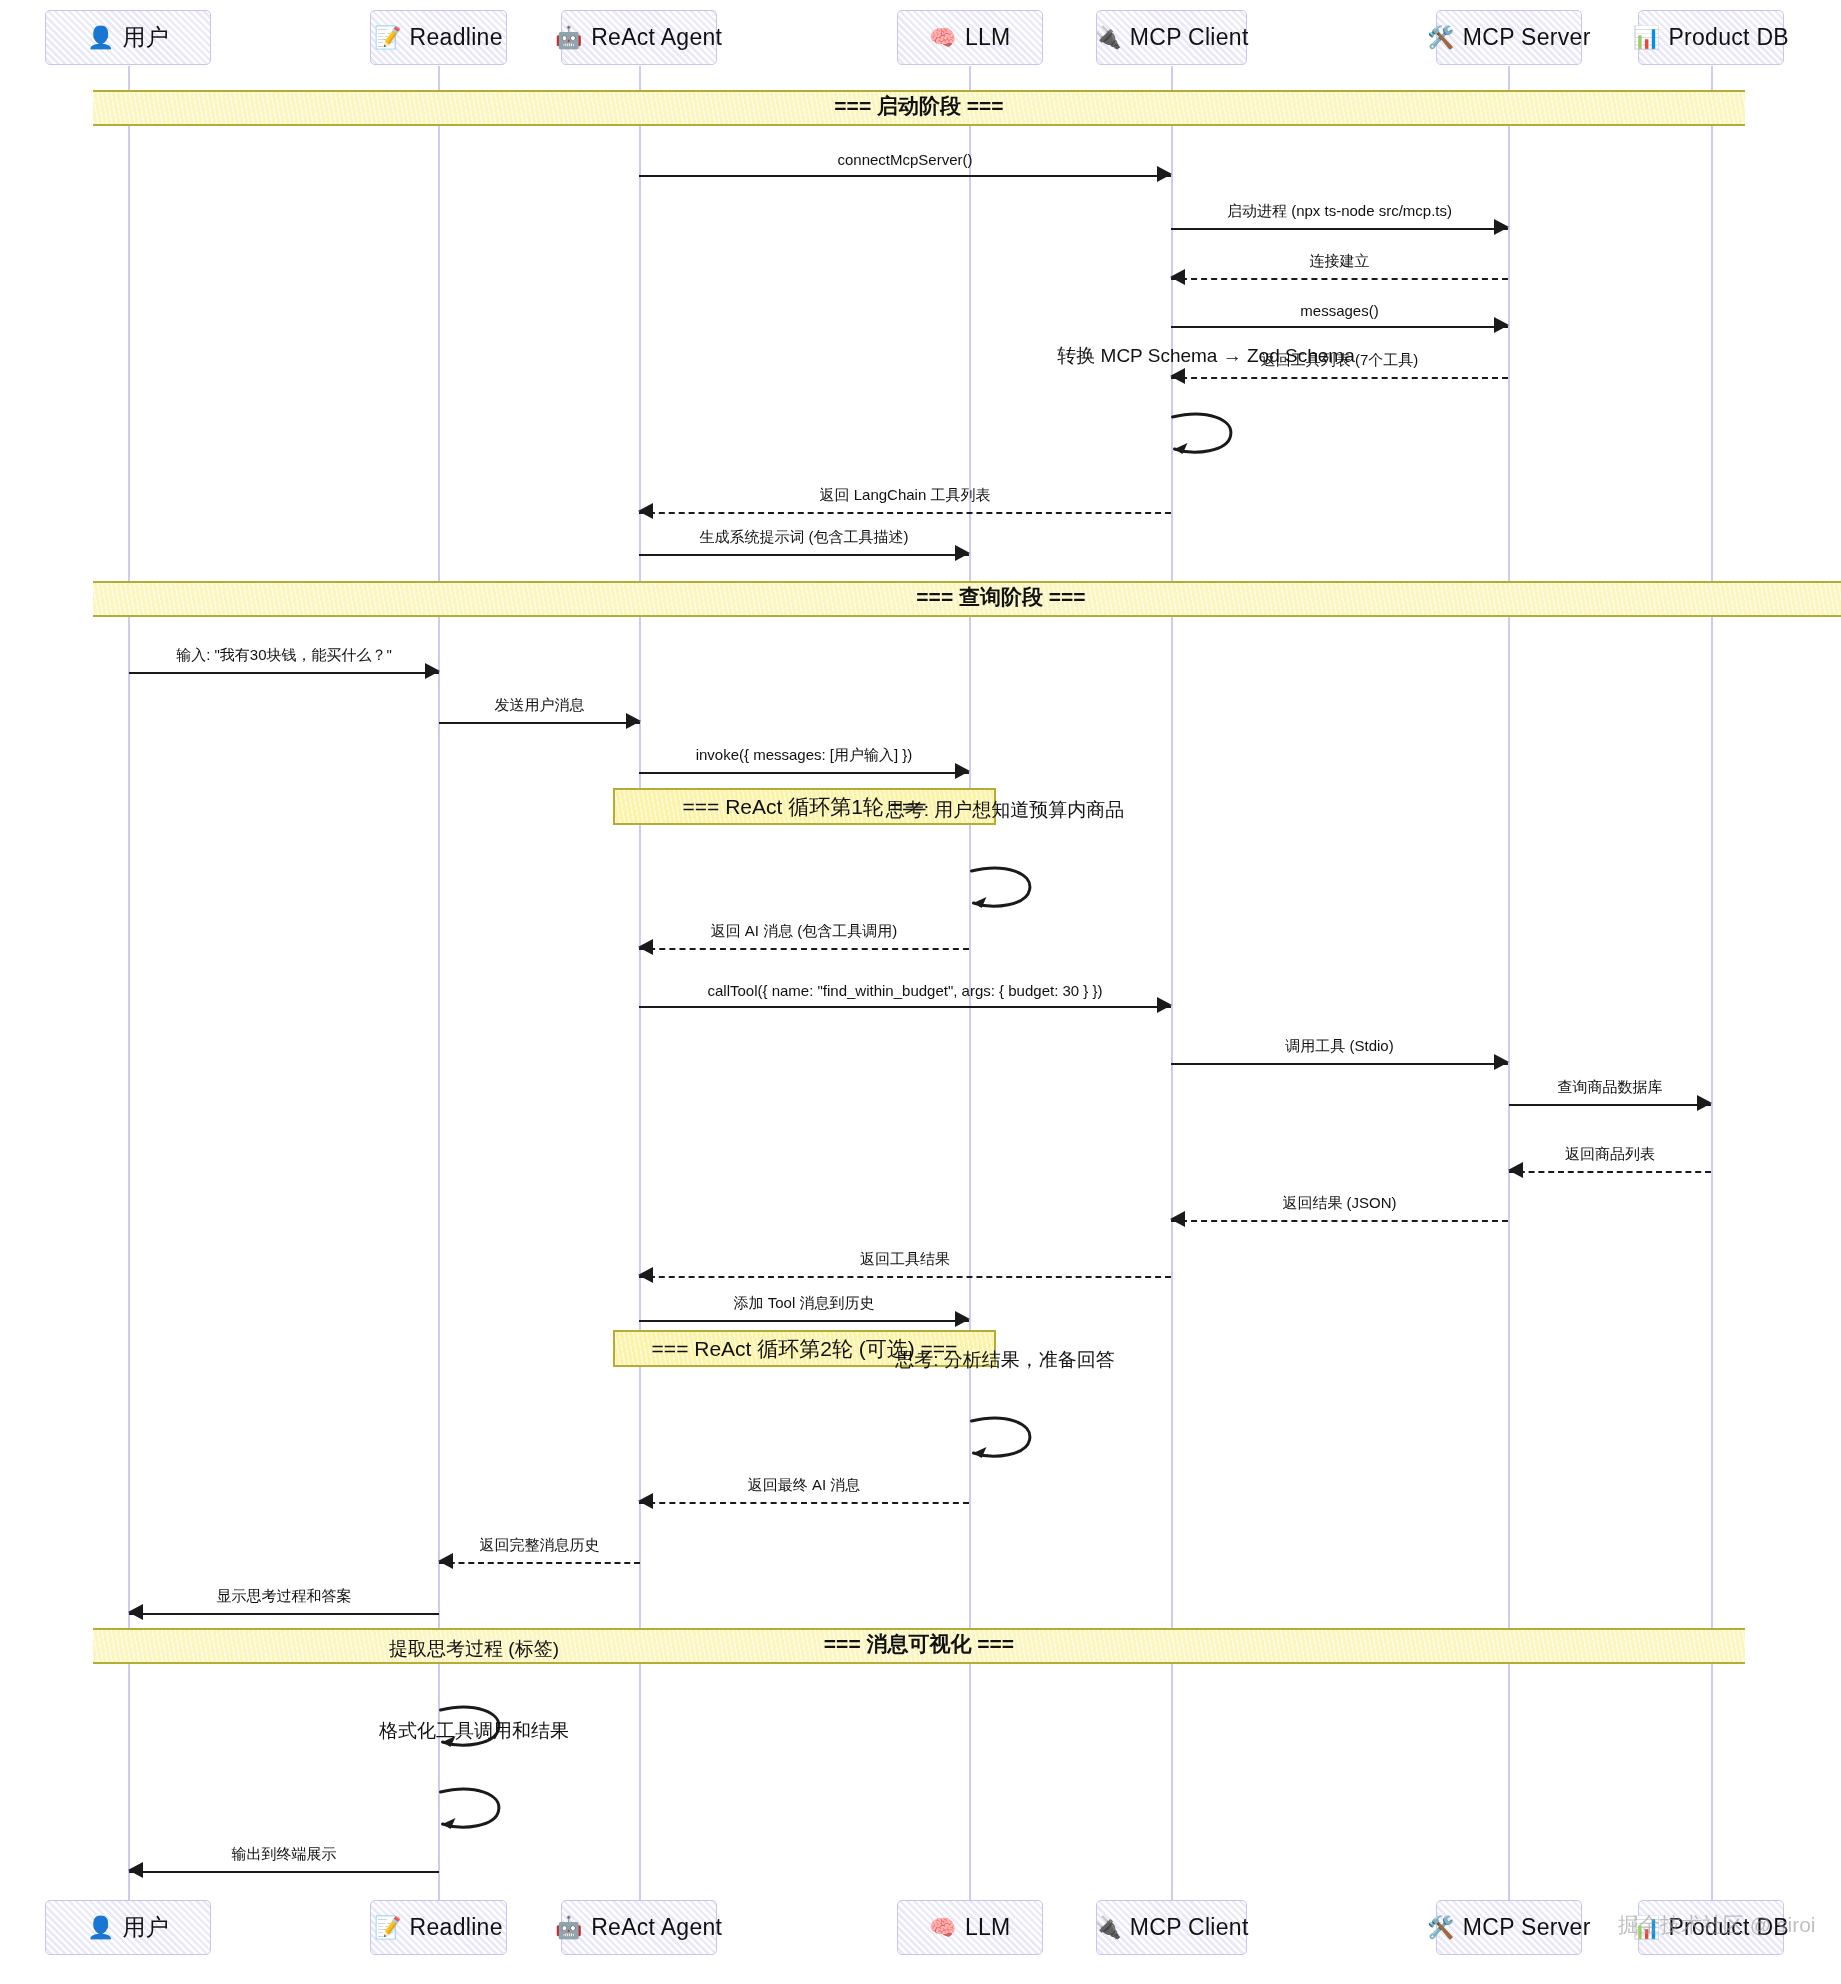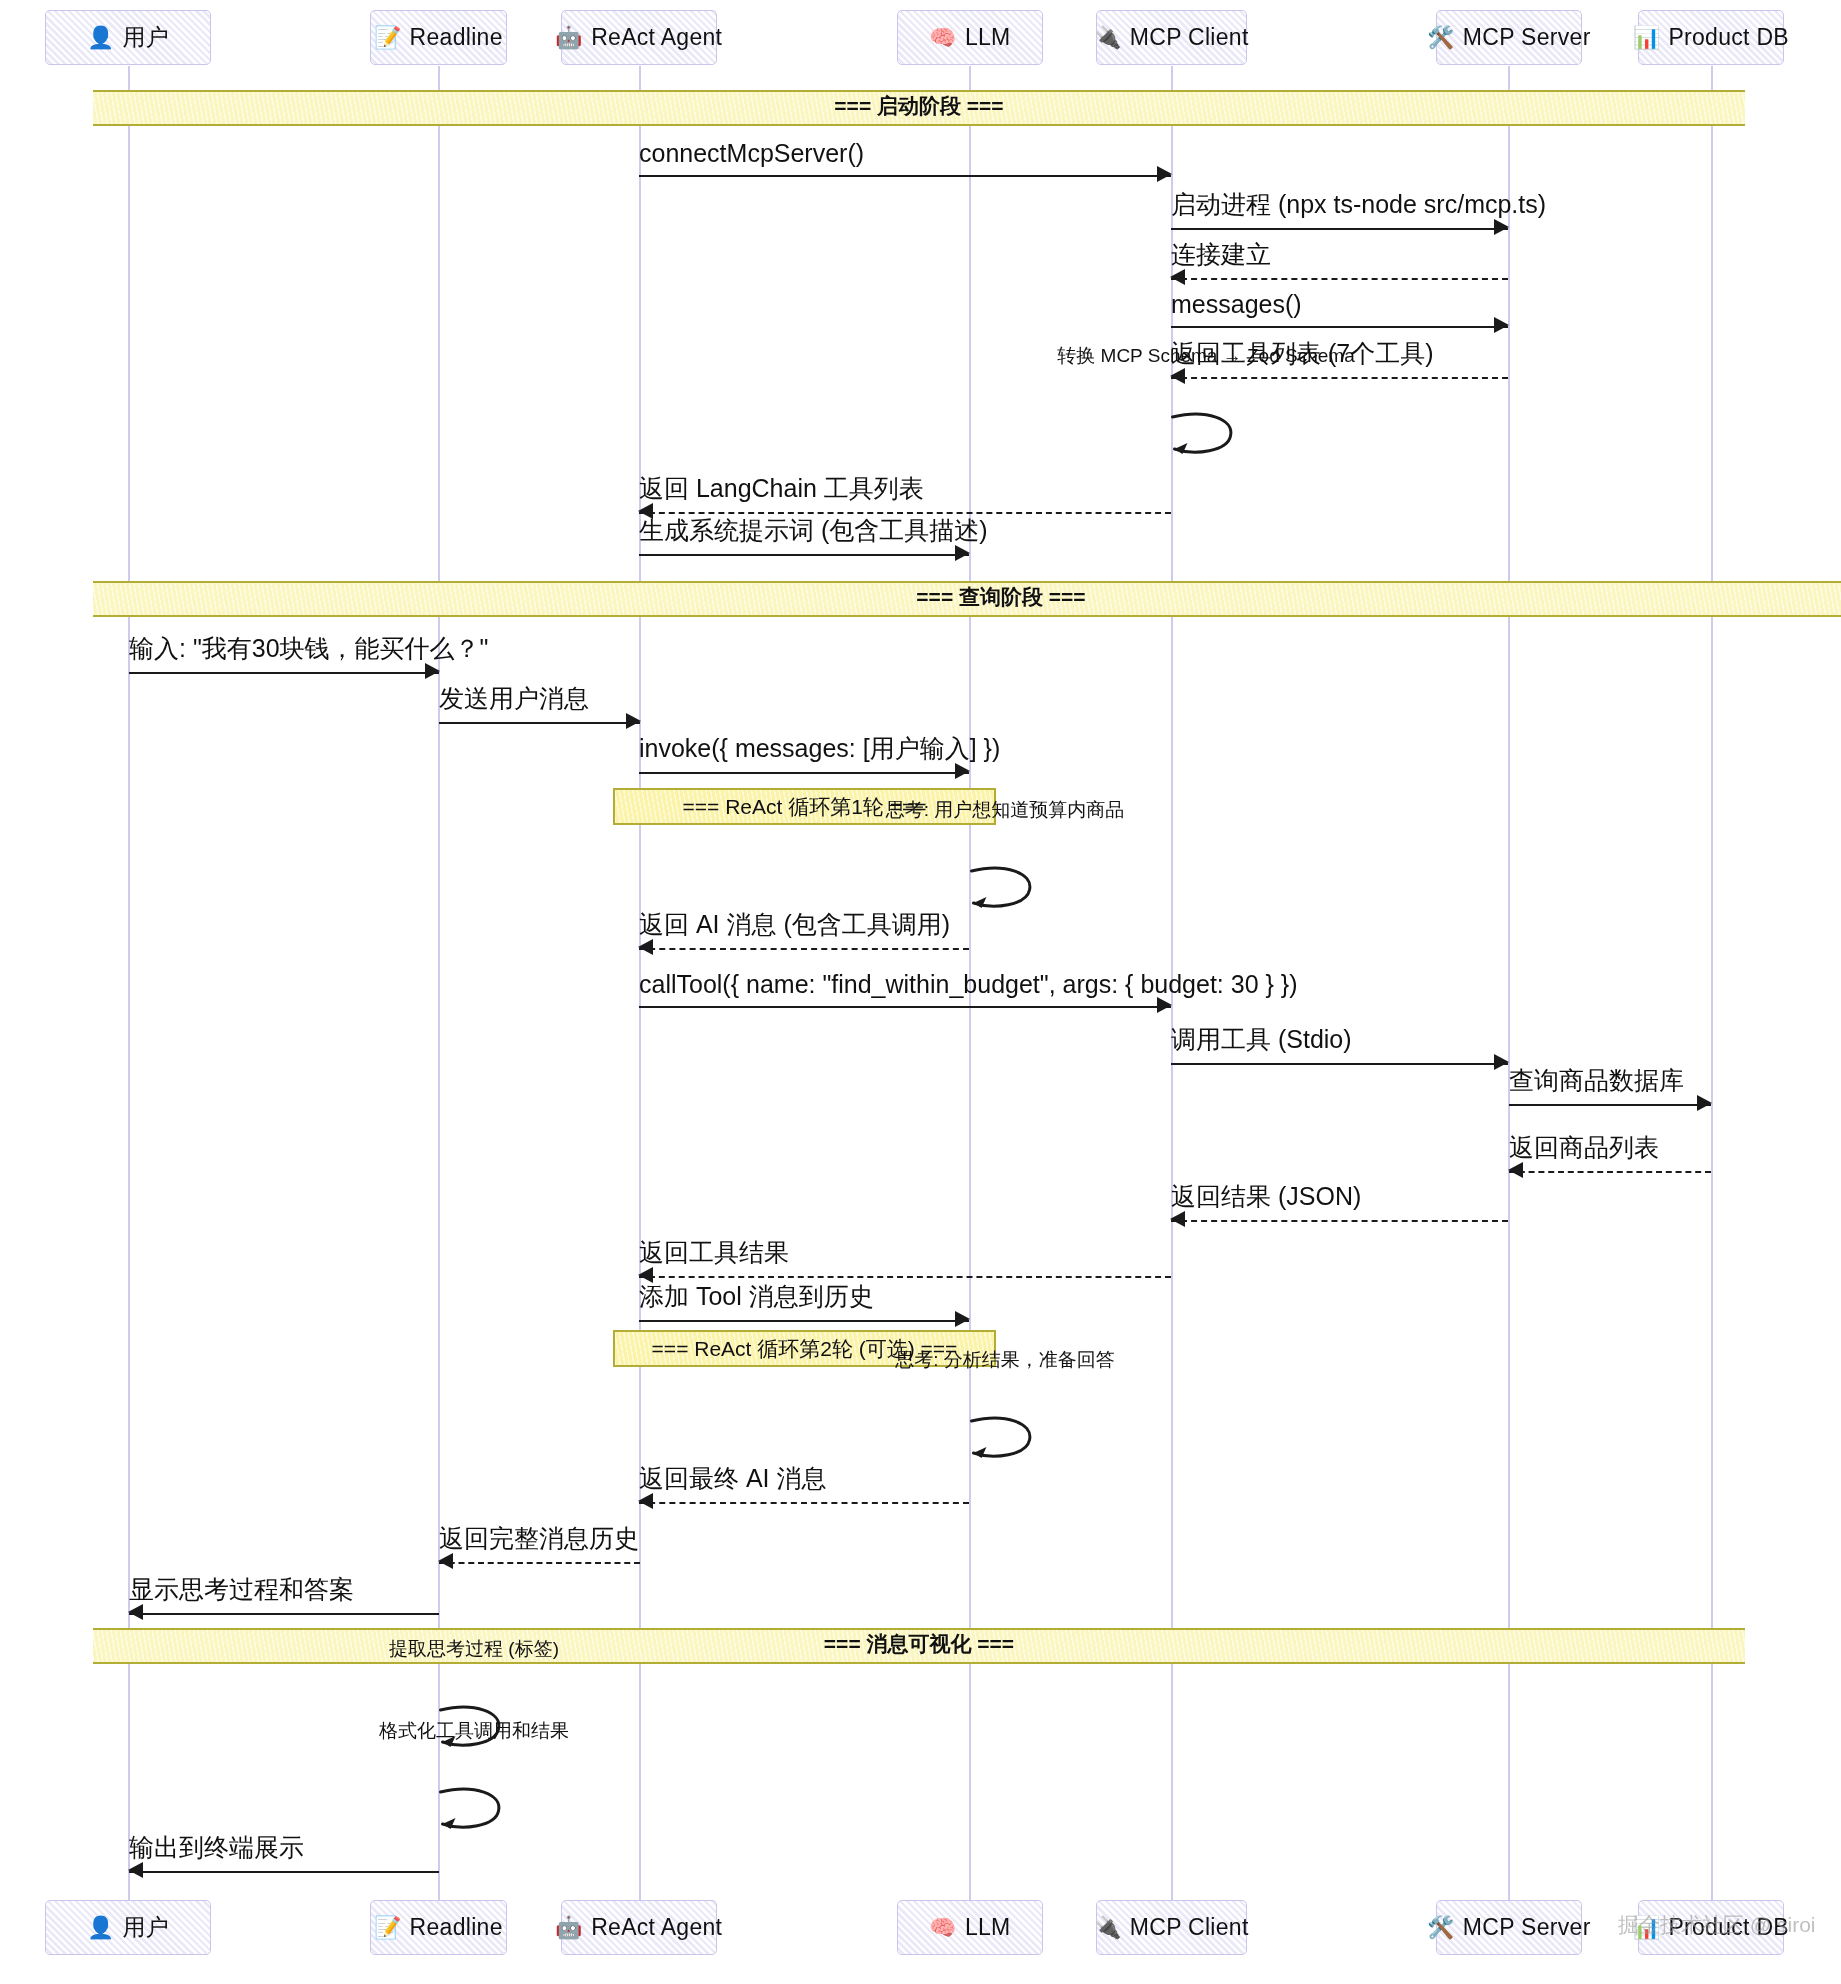--- a/index.html
+++ b/index.html
@@ -61,21 +61,21 @@
   .msg.dashed .line{border-top:2.5px dashed #1a1a1a;}
   .msg .head{
     position:absolute;top:-8.6px;width:0;height:0;
     border-top:8.6px solid transparent;
     border-bottom:8.6px solid transparent;
   }
   .msg.right .head{right:-1px;border-left:15px solid #1a1a1a;}
   .msg.left  .head{left:-1px;border-right:15px solid #1a1a1a;}
   .msg .mlabel{
     position:absolute;bottom:7px;left:0;right:0;
-    text-align:left;font-size:25px;color:#111;white-space:nowrap;
+    text-align:center;font-size:15px;color:#111;white-space:nowrap;
   }
 
   
   .selfloop{position:absolute;}
   .selfloop .lbl{
     position:absolute;bottom:39px;left:0;
     transform:translateX(-50%);
     font-size:19px;color:#111;white-space:nowrap;
   }
   .selfloop svg{position:absolute;left:0;top:0;overflow:visible;}

